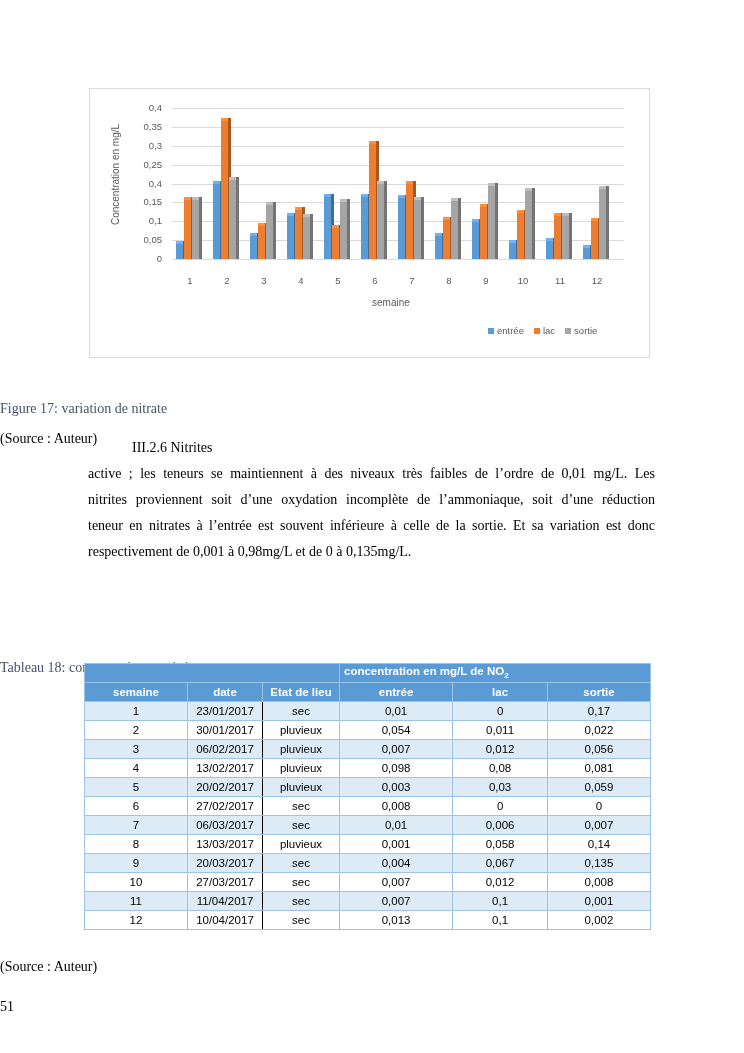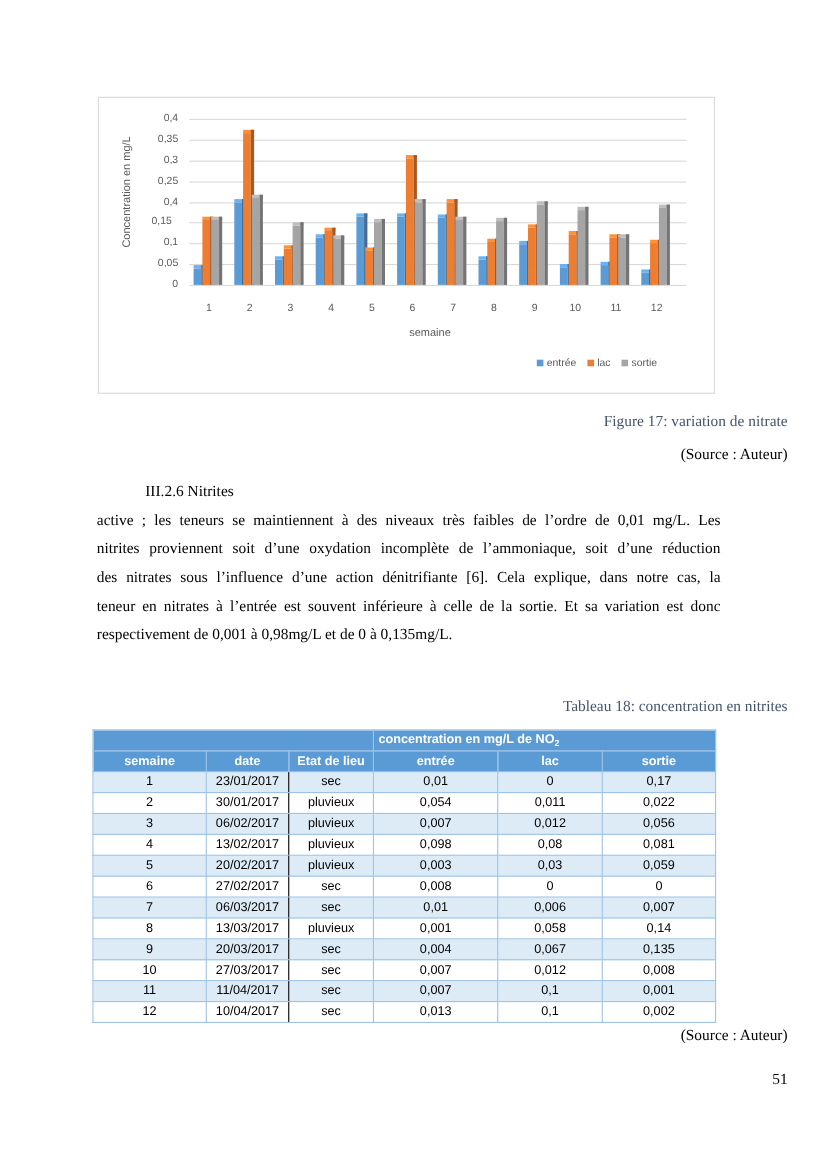--- a/index.html
+++ b/index.html
@@ -9,21 +9,21 @@
   .gridline { position:absolute; height:1px; background:#d9d9d9; }
   .ytick { position:absolute; font-family:"Liberation Sans", sans-serif; font-size:9.5px; color:#595959; text-align:right; width:30px; }
   .xtick { position:absolute; font-family:"Liberation Sans", sans-serif; font-size:9.5px; color:#595959; text-align:center; width:20px; }
   .bar { position:absolute; bottom:0; }
   .bar .top { position:absolute; left:0; right:-3px; top:-3px; height:3px; }
   .bar .side { position:absolute; right:-3px; top:-3px; bottom:0; width:3px; }
   .ylabel { position:absolute; font-family:"Liberation Sans", sans-serif; font-size:10px; color:#595959; transform:rotate(-90deg); transform-origin:center; white-space:nowrap; }
   .xlabel { position:absolute; font-family:"Liberation Sans", sans-serif; font-size:10px; color:#595959; }
   .legend { position:absolute; font-family:"Liberation Sans", sans-serif; font-size:9.5px; color:#595959; display:flex; gap:10px; align-items:center; }
   .legend .sw { display:inline-block; width:6px; height:6px; margin-right:3px; vertical-align:middle; }
-  .caption { position:absolute; width:716px; text-align:right; font-size:14px; }
+  .caption { position:absolute; width:716px; text-align:left; font-size:14px;margin-top:25px; }
   .para { position:absolute; left:88px; width:567px; font-size:14px; line-height:26px; text-align:justify; }
   .para .line { display:block; text-align:justify; text-align-last:justify; height:26px; }
   .para .line.last { text-align-last:left; }
   table.nt { position:absolute; left:84px; top:663px; width:567px; border-collapse:collapse; font-family:"Liberation Sans", sans-serif; font-size:11.5px; }
   table.nt td, table.nt th { border:1px solid #9dc3e6; padding:0; height:18px; text-align:center; }
   table.nt th { background:#5b9bd5; color:#fff; font-weight:bold; }
   table.nt tr.alt td { background:#ddebf7; }
   table.nt td.dl { border-left:1px solid #000; border-right:1px solid #000; }
 </style>
 </head>
@@ -31,21 +31,21 @@
 
 <div class="chart-frame">
   <div id="plot" style="position:absolute; left:0; top:0; width:100%; height:100%;">
       <div class="gridline" style="left: 82px; width: 452px; top: 170px;"></div>
       <div class="ytick" style="left: 42px; top: 164px;">0</div>
       <div class="gridline" style="left: 82px; width: 452px; top: 151.125px;"></div>
       <div class="ytick" style="left: 42px; top: 145.125px;">0,05</div>
       <div class="gridline" style="left: 82px; width: 452px; top: 132.25px;"></div>
       <div class="ytick" style="left: 42px; top: 126.25px;">0,1</div>
       <div class="gridline" style="left: 82px; width: 452px; top: 113.375px;"></div>
-      <div class="ytick" style="left: 42px; top: 107.375px; text-align: center;">0,15</div>
+      <div class="ytick" style="left: 42px; top: 107.375px;">0,15</div>
       <div class="gridline" style="left: 82px; width: 452px; top: 94.5px;"></div>
       <div class="ytick" style="left: 42px; top: 88.5px;">0,4</div>
       <div class="gridline" style="left: 82px; width: 452px; top: 75.625px;"></div>
       <div class="ytick" style="left: 42px; top: 69.625px;">0,25</div>
       <div class="gridline" style="left: 82px; width: 452px; top: 56.75px;"></div>
       <div class="ytick" style="left: 42px; top: 50.75px;">0,3</div>
       <div class="gridline" style="left: 82px; width: 452px; top: 37.875px;"></div>
       <div class="ytick" style="left: 42px; top: 31.875px;">0,35</div>
       <div class="gridline" style="left: 82px; width: 452px; top: 19px;"></div>
       <div class="ytick" style="left: 42px; top: 13px;">0,4</div>
@@ -216,21 +216,20 @@
 </div>
 
 <div class="caption" style="top:376px; color:#44546a;">Figure 17: variation de nitrate</div>
 <div class="caption" style="top:406px;">(Source : Auteur)</div>
 
 <div class="abs" style="left:132px; top:440px; font-size:14px;">III.2.6 Nitrites</div>
 
 <div class="para" style="top:461px;">
   <span class="line">active ; les teneurs se maintiennent à des niveaux très faibles de l’ordre de 0,01 mg/L. Les</span>
   <span class="line">nitrites proviennent soit d’une oxydation incomplète de l’ammoniaque, soit d’une réduction</span>
-  <span class="line">des nitrates sous l’influence d’une action dénitrifiante [6]. Cela explique, dans notre cas, la</span>
   <span class="line">teneur en nitrates à l’entrée est souvent inférieure à celle de la sortie. Et sa variation est donc</span>
   <span class="line last">respectivement de 0,001 à 0,98mg/L et de 0 à 0,135mg/L.</span>
 </div>
 
 <div class="caption" style="top:635px; color:#44546a;">Tableau 18: concentration en nitrites</div>
 
 <table class="nt">
   <thead>
     <tr>
       <th colspan="3" style="background:#5b9bd5;"></th>

